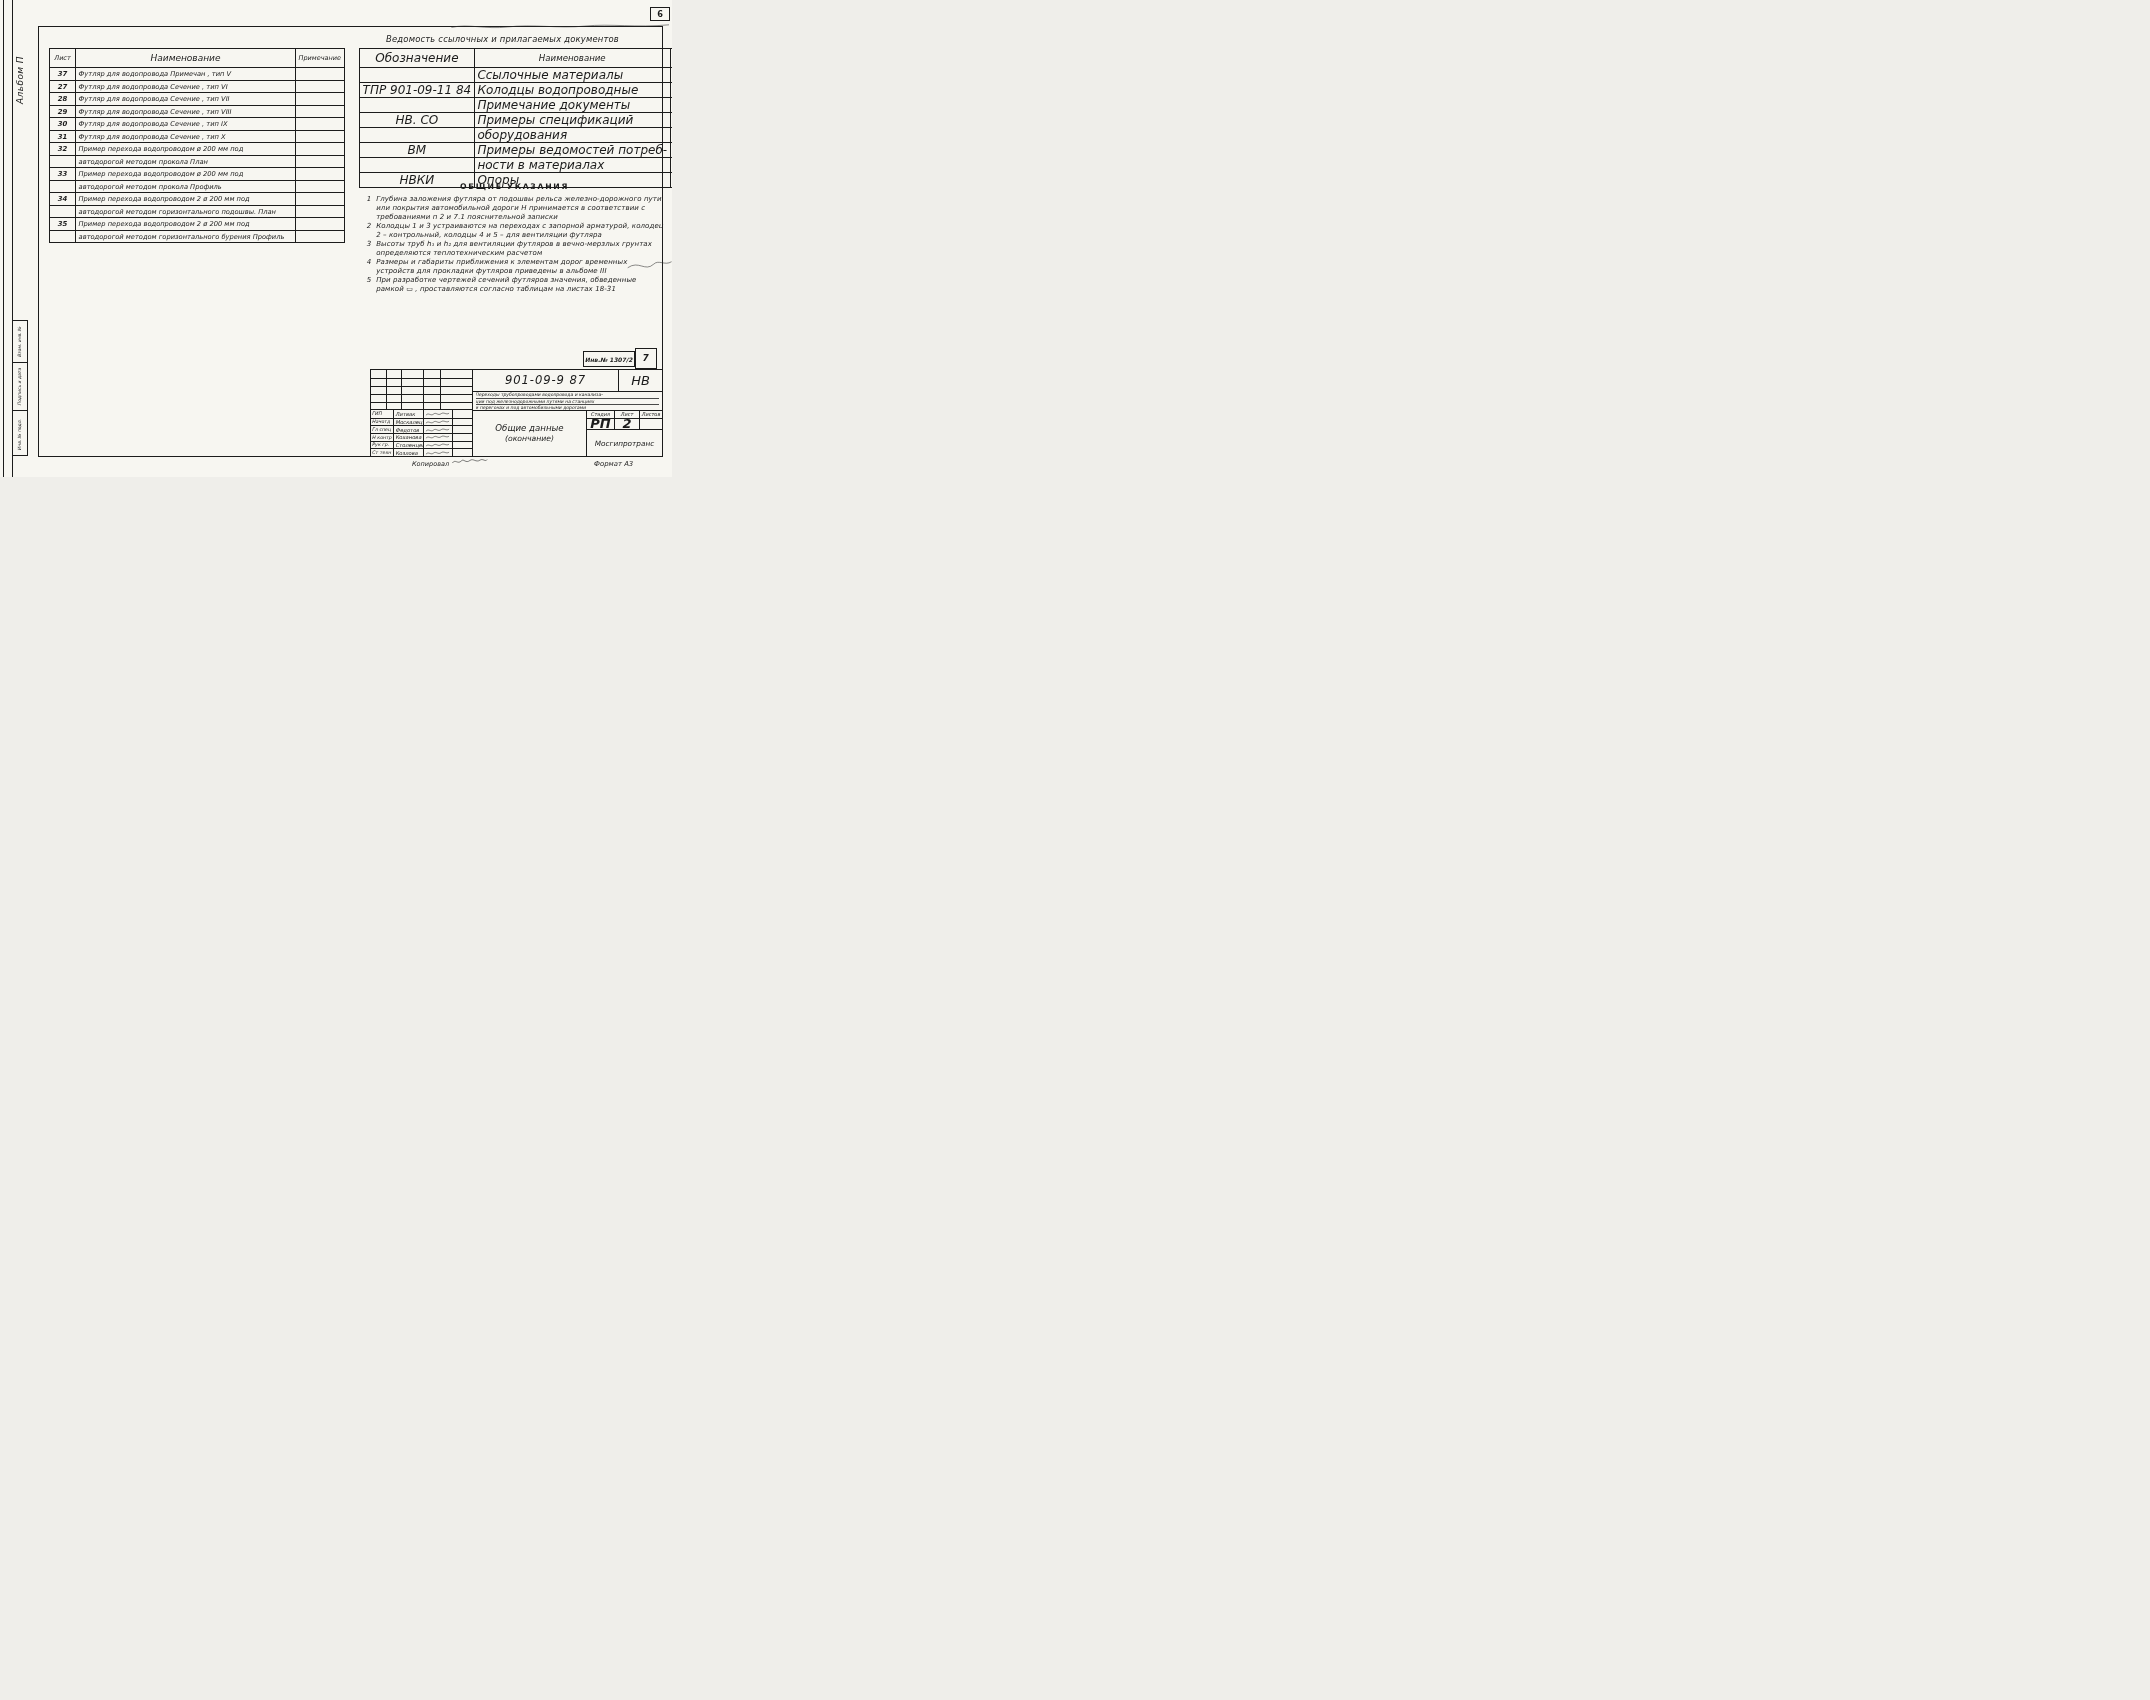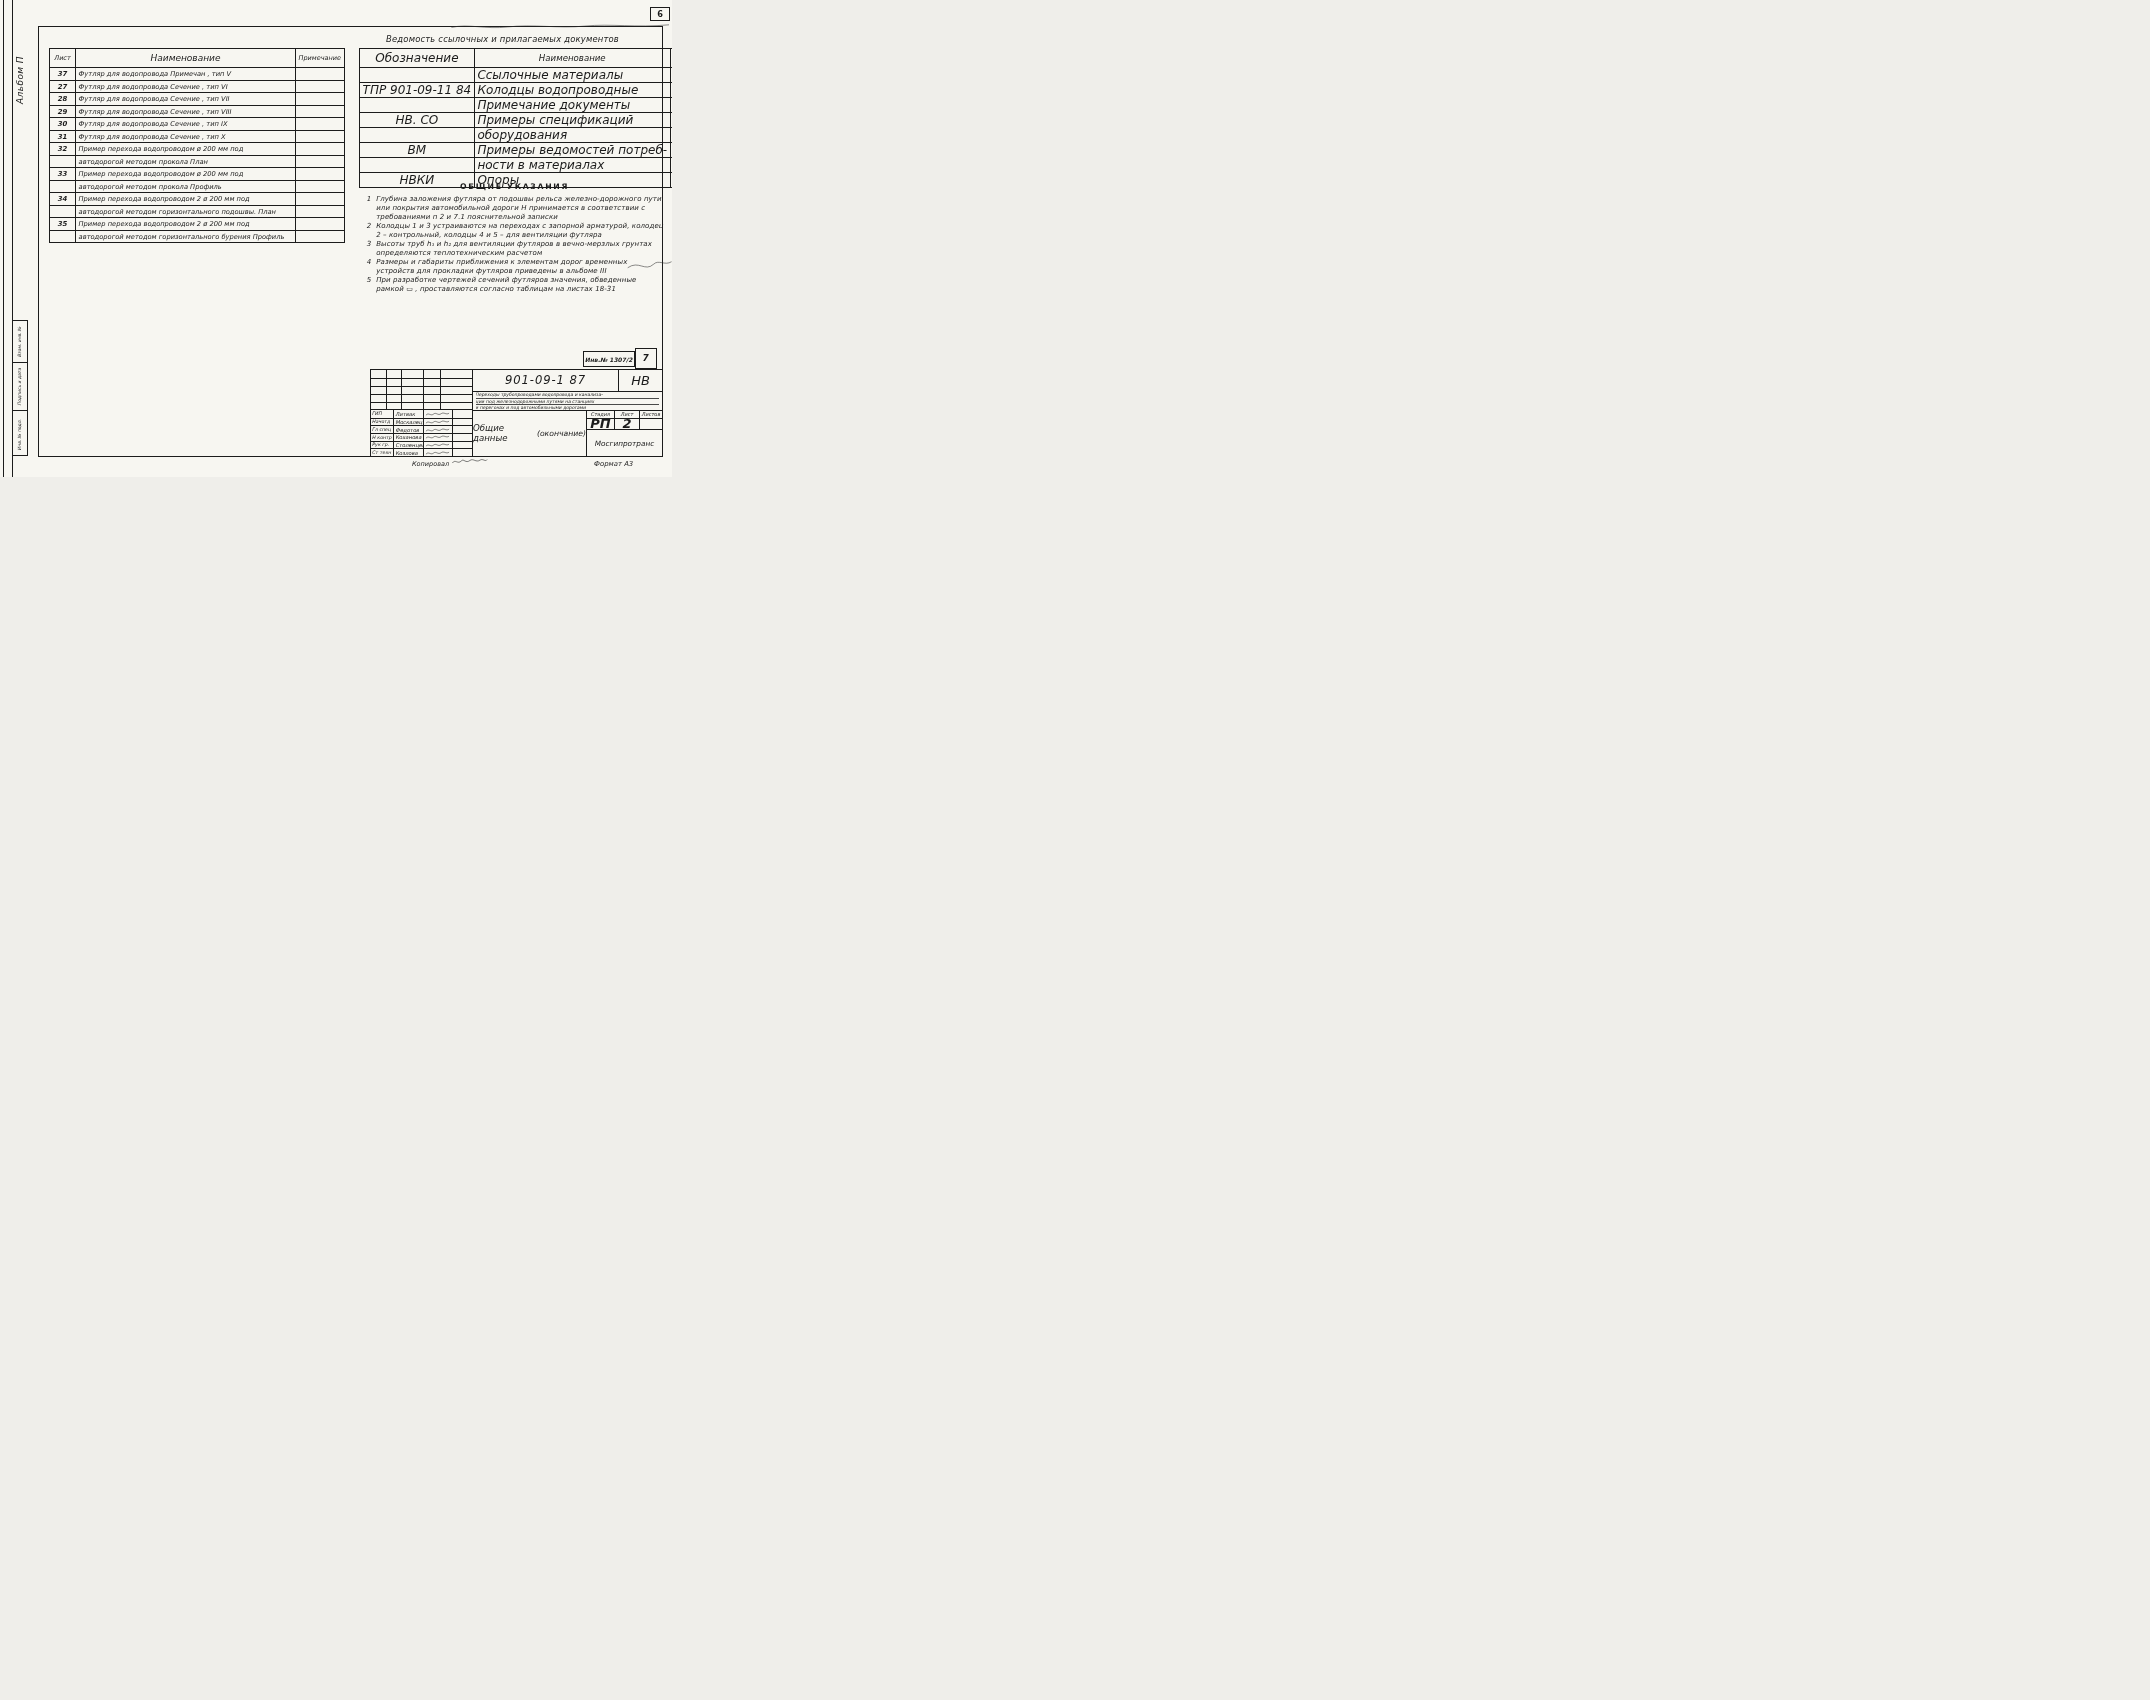--- a/index.html
+++ b/index.html
@@ -73,21 +73,21 @@
   .tb-docrow{height:21.5px;border-bottom:0.6px solid #1c1c1c;display:flex;box-sizing:border-box;}
   .tb-docnum{flex:1;display:flex;align-items:center;justify-content:center;
      font-size:11.6px;font-style:italic;letter-spacing:0.9px;}
   .tb-doccode{width:44px;border-left:0.6px solid #1c1c1c;display:flex;align-items:center;
      justify-content:center;font-size:13px;font-style:italic;box-sizing:border-box;}
   .tb-desc{height:19px;border-bottom:0.6px solid #1c1c1c;box-sizing:border-box;padding:0.4px 2.6px;}
   .desc-line{font-size:4.5px;font-style:italic;line-height:5.7px;white-space:nowrap;overflow:hidden;
      border-bottom:0.4px solid #4a4a4a;}
   .desc-line:last-child{border-bottom:none;}
   .tb-bottom{position:absolute;left:0;top:40px;right:0;bottom:0;display:flex;}
-  .tb-title{width:113px;flex:0 0 113px;display:flex;flex-direction:row;align-items:center;
+  .tb-title{width:113px;flex:0 0 113px;display:flex;flex-direction:column;align-items:center;
      justify-content:center;gap:1.3px;}
   .tb-title .t1{font-size:8.6px;font-style:italic;}
   .tb-title .t2{font-size:7.7px;font-style:italic;}
   .tb-right2{flex:1;border-left:0.6px solid #1c1c1c;position:relative;}
   .stage-grid{position:absolute;left:0;top:0;right:0;height:20px;display:grid;
      grid-template-columns:28px 25px 1fr;grid-template-rows:8.6px 11.2px;}
   .stage-grid>div{border-right:0.6px solid #1c1c1c;border-bottom:0.6px solid #1c1c1c;
      display:flex;align-items:center;justify-content:center;overflow:hidden;}
   .stage-grid>div:nth-child(3n){border-right:none;}
   .stage-h{font-size:5px;font-style:italic;}
@@ -374,21 +374,21 @@
               <svg width="25" height="6" viewBox="0 0 58 14">
                 <path d="M2 10 C8 2 13 13 20 7 C26 2 30 12 38 6 C44 2 50 10 56 5" stroke="#252525" stroke-width="1.3" fill="none"></path>
               </svg>
             </div>
             <div class="signer-date"></div>
           </div>
         </div>
     </div>
     <div class="tb-right">
       <div class="tb-docrow">
-        <div class="tb-docnum">901-09-1 87</div>
+        <div class="tb-docnum">901-09-9 87</div>
         <div class="tb-doccode">НВ</div>
       </div>
       <div class="tb-desc">
           <div class="desc-line">Переходы трубопроводами водопровода и канализа-</div>
           <div class="desc-line">ции под железнодорожными путями на станциях</div>
           <div class="desc-line">и перегонах и под автомобильными дорогами</div>
         </div>
       <div class="tb-bottom">
         <div class="tb-title">
           <div class="t1">Общие данные</div>

